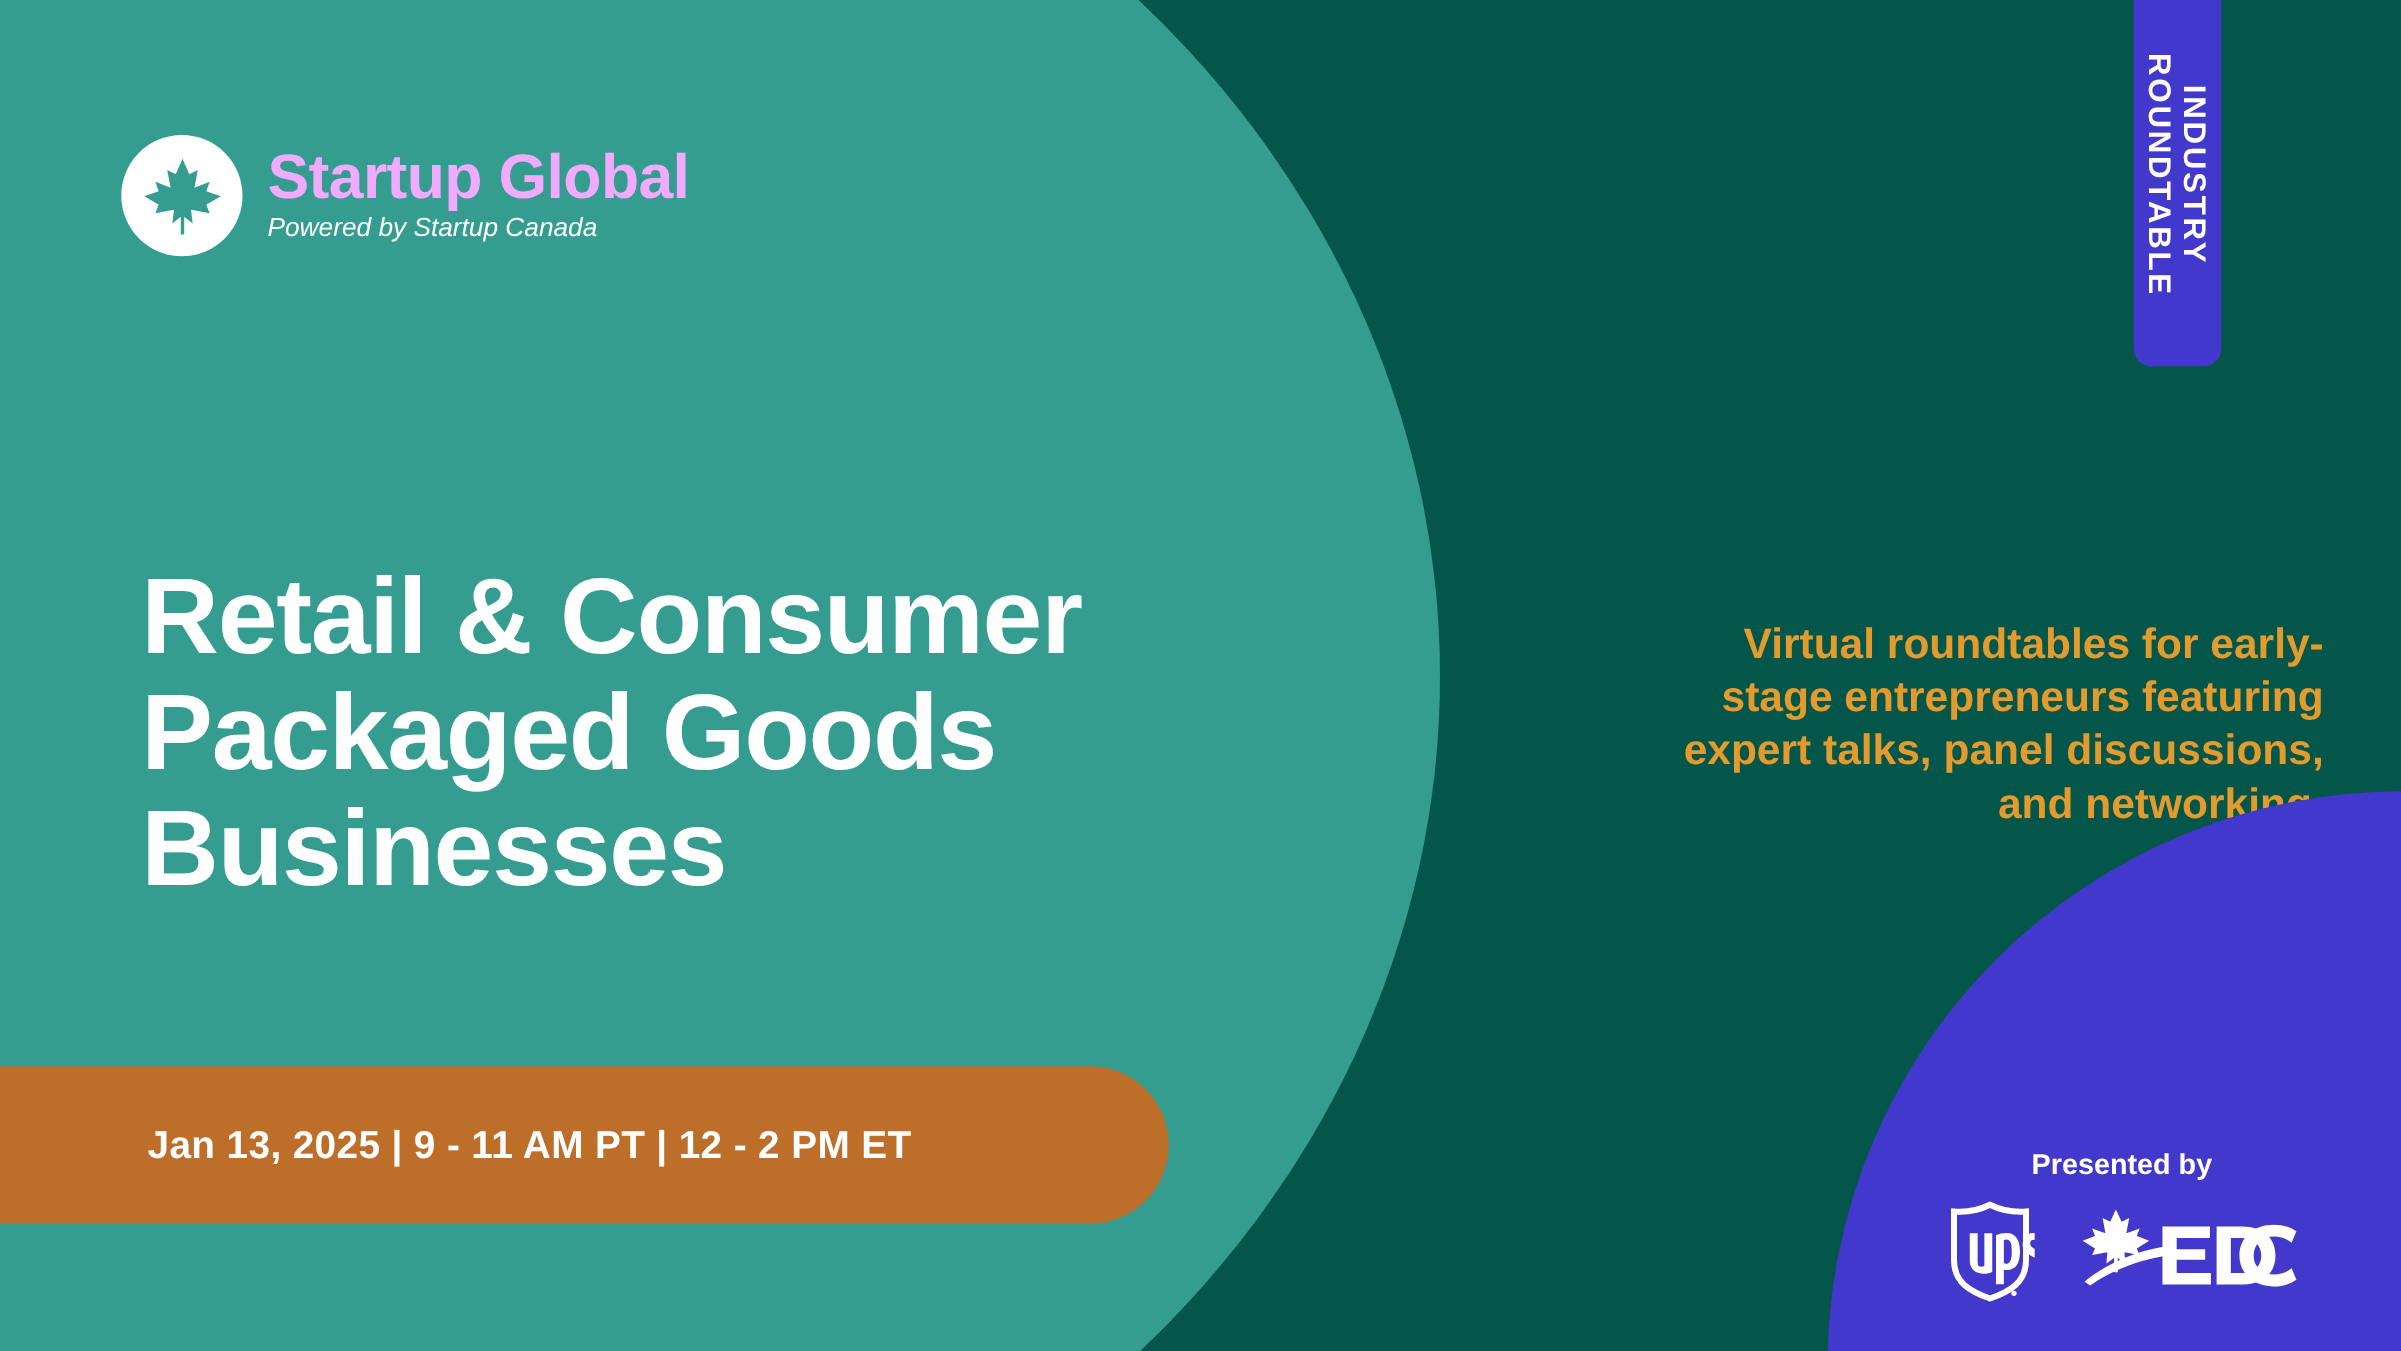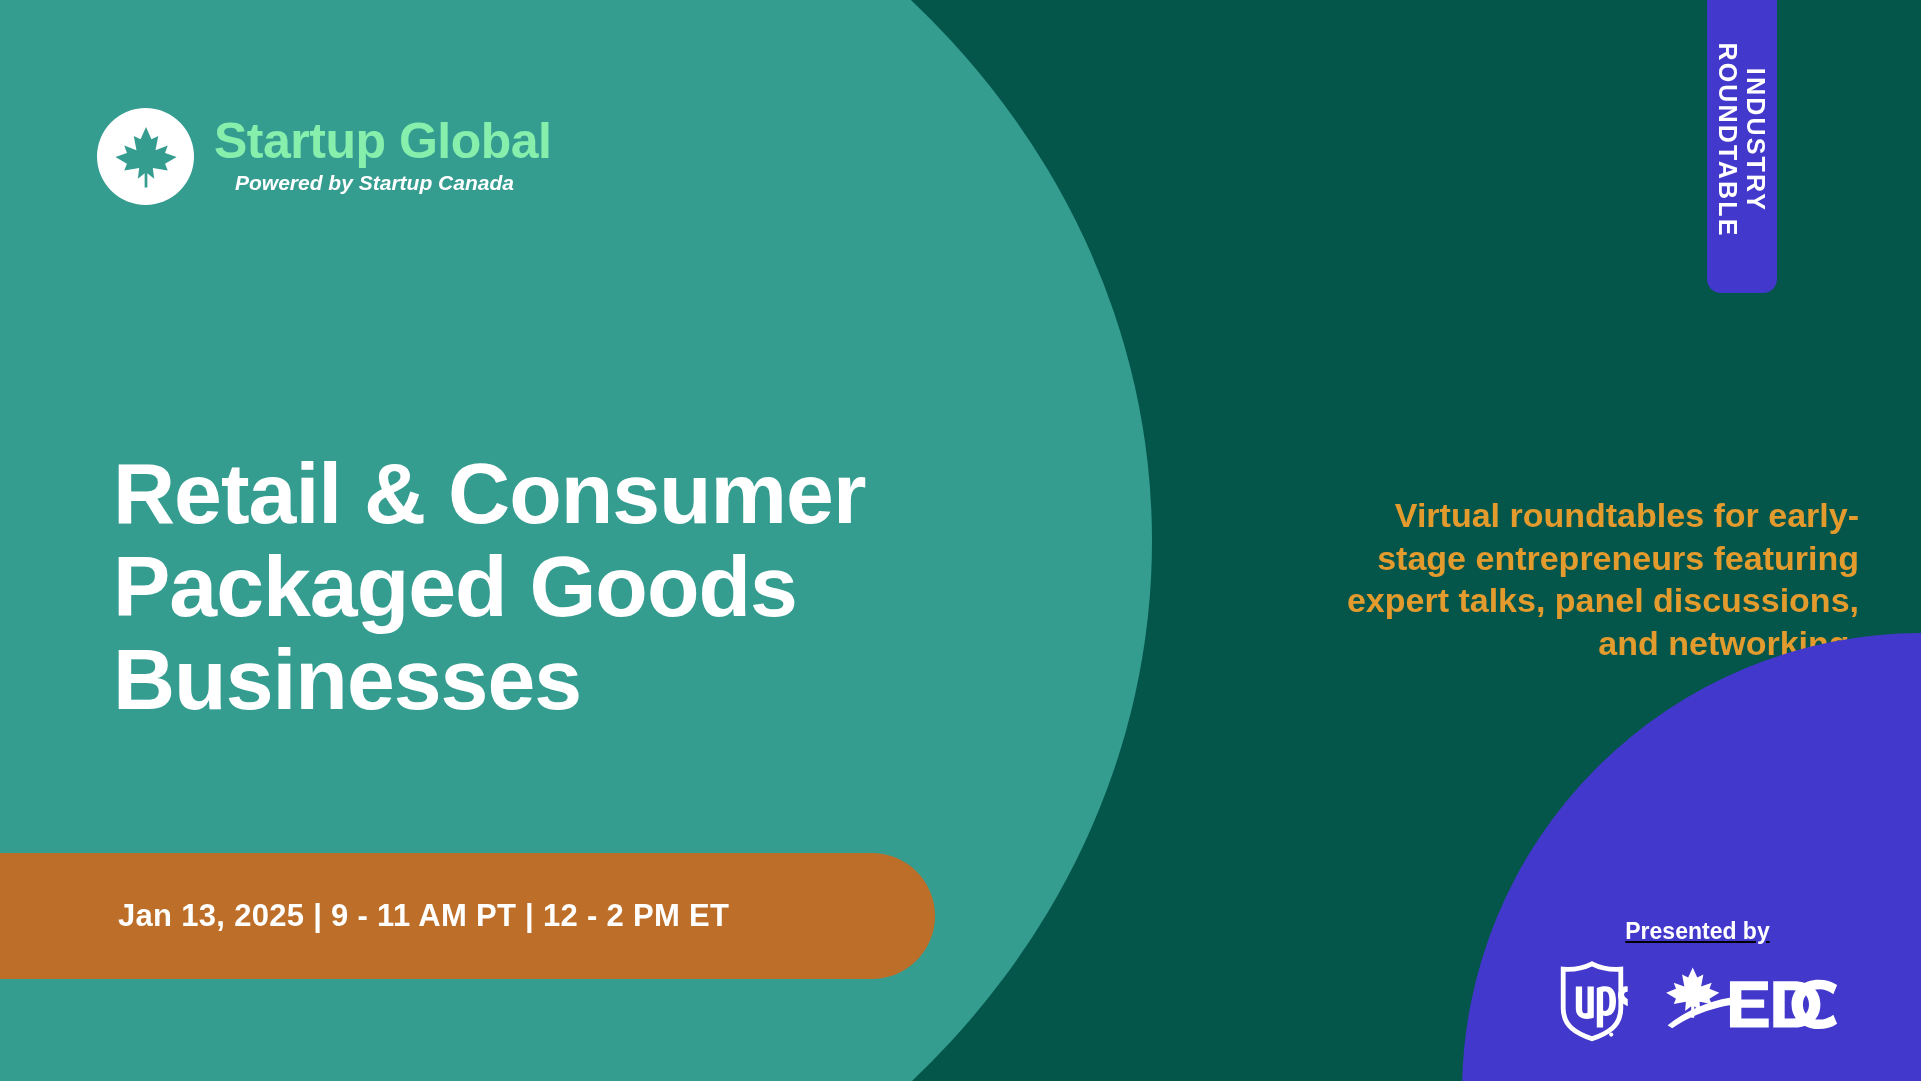--- a/index.html
+++ b/index.html
@@ -45,35 +45,34 @@
     border-radius: 50%;
     background: #ffffff;
     display: flex;
     align-items: center;
     justify-content: center;
     flex: none;
   }
   .logo-mark svg { display: block; }
   .logo-words { display: flex; flex-direction: column; }
   .logo-title {
-    color: #86efac;
+    color: #f0abfc;
     font-size: 50px;
     font-weight: bold;
     letter-spacing: -0.5px;
     line-height: 1.05;
     white-space: nowrap;
   }
   .logo-sub {
     color: #ffffff;
     font-size: 21px;
     font-style: italic;
-    font-weight: bold;
+    font-weight: normal;
     line-height: 1.5;
     white-space: nowrap;
-    margin-left: 21px;
   }
 
   
   .badge-tab {
     position: absolute;
     left: 1707px;
     top: -14px;
     width: 70px;
     height: 307px;
     background: #4338cc;
@@ -153,21 +152,20 @@
     height: 920px;
     border-radius: 50%;
     background: #4338cc;
   }
   .presented {
     position: absolute;
     left: 1474px;
     top: 920px;
     width: 447px;
     text-align: center;
-    text-decoration: underline;
   }
   .presented-label {
     color: #ffffff;
     font-size: 23px;
     font-weight: bold;
     line-height: 1;
   }
   .sponsor-row {
     margin-top: 16px;
     display: flex;

